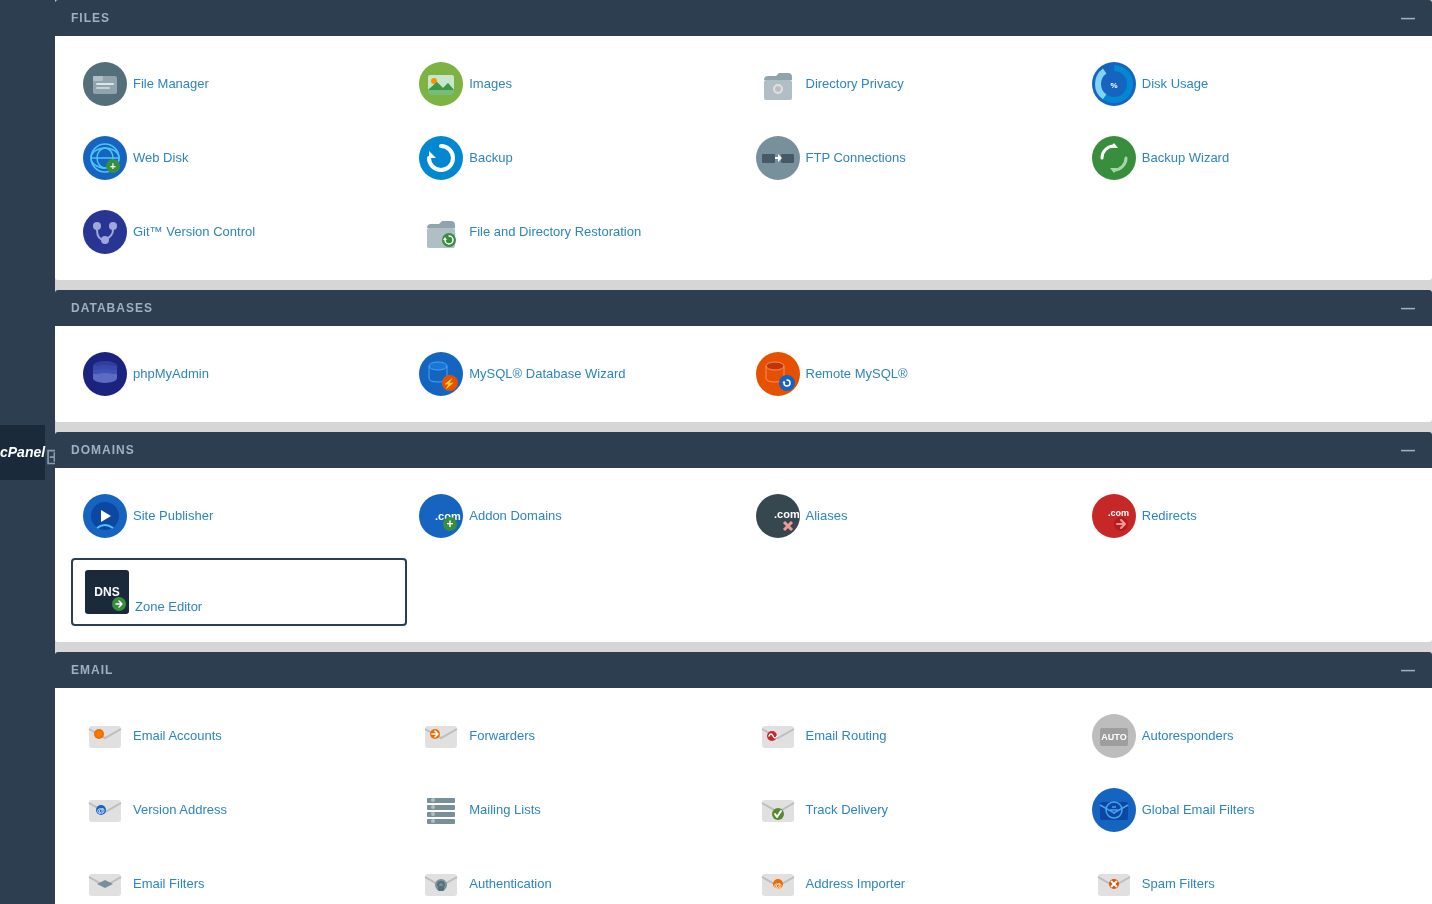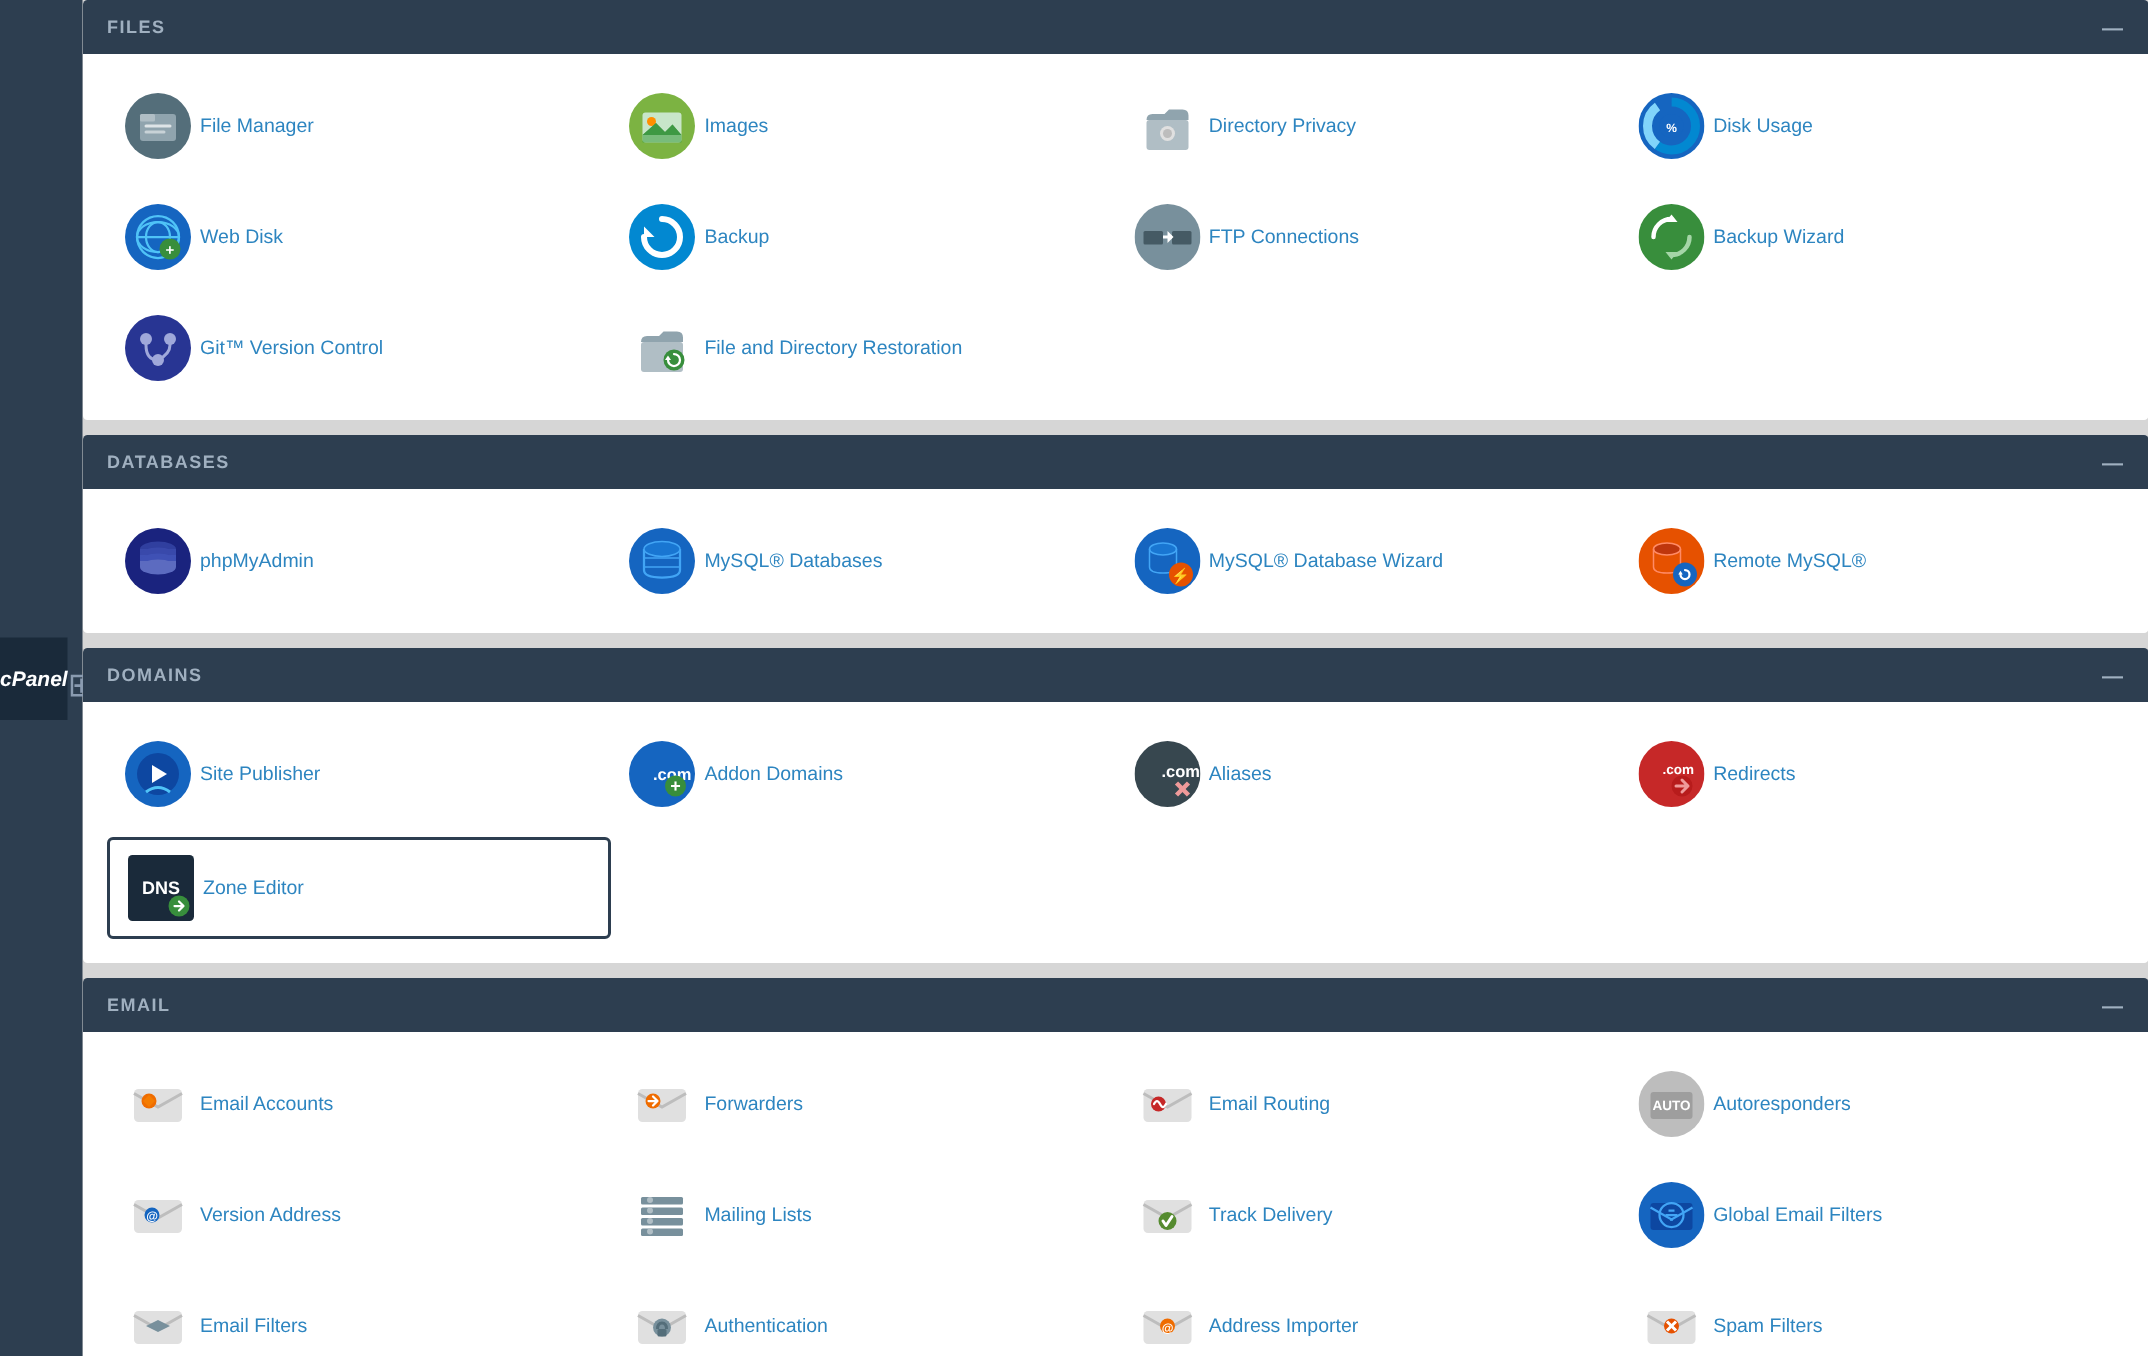--- a/index.html
+++ b/index.html
@@ -98,20 +98,21 @@
     .item-label {
       color: #2d85c0;
       font-size: 13px;
       line-height: 1.3;
     }
 
     
     .zone-editor-highlight {
       border: 2px solid #2d3e50;
       border-radius: 4px;
+      align-items: flex-end;
     }
   </style>
 </head>
 <body>
 
 <div class="sidebar">
   <div class="sidebar-logo">
     <span style="color:white;font-style:italic;font-weight:bold;font-size:14px;">cPanel</span>
   </div>
   <div class="sidebar-icon" style="color:#8a9bb0;font-size:22px;">
@@ -284,33 +285,20 @@
             <ellipse cx="22" cy="18" rx="12" ry="5" fill="#3949ab"></ellipse>
             <rect x="10" y="18" width="24" height="4" fill="#3f51b5"></rect>
             <ellipse cx="22" cy="22" rx="12" ry="5" fill="#3f51b5"></ellipse>
             <rect x="10" y="22" width="24" height="4" fill="#5c6bc0"></rect>
             <ellipse cx="22" cy="26" rx="12" ry="5" fill="#5c6bc0"></ellipse>
           </svg>
         </div>
         <span class="item-label">phpMyAdmin</span>
       </div>
 
-      <div class="item">
-        <div class="item-icon">
-          <svg width="44" height="44" viewBox="0 0 44 44">
-            <circle cx="22" cy="22" r="22" fill="#1565c0"></circle>
-            <ellipse cx="22" cy="14" rx="12" ry="5" fill="#0d47a1"></ellipse>
-            <path d="M10 14 L10 28 Q10 33 22 33 Q34 33 34 28 L34 14" fill="none" stroke="#42a5f5" stroke-width="1.5"></path>
-            <ellipse cx="22" cy="14" rx="12" ry="5" fill="#1976d2" stroke="#42a5f5" stroke-width="1"></ellipse>
-            <line x1="10" y1="20" x2="34" y2="20" stroke="#42a5f5" stroke-width="1"></line>
-            <line x1="10" y1="26" x2="34" y2="26" stroke="#42a5f5" stroke-width="1"></line>
-          </svg>
-        </div>
-        <span class="item-label">MySQL® Databases</span>
-      </div>
 
       <div class="item">
         <div class="item-icon">
           <svg width="44" height="44" viewBox="0 0 44 44">
             <circle cx="22" cy="22" r="22" fill="#1565c0"></circle>
             <ellipse cx="19" cy="14" rx="9" ry="4" fill="#1976d2" stroke="#42a5f5" stroke-width="1"></ellipse>
             <path d="M10 14 L10 26 Q10 30 19 30 Q28 30 28 26 L28 14" fill="none" stroke="#42a5f5" stroke-width="1"></path>
             <circle cx="31" cy="31" r="8" fill="#e65100"></circle>
             <text x="31" y="35" text-anchor="middle" fill="white" font-size="10" font-weight="bold">⚡</text>
           </svg>

